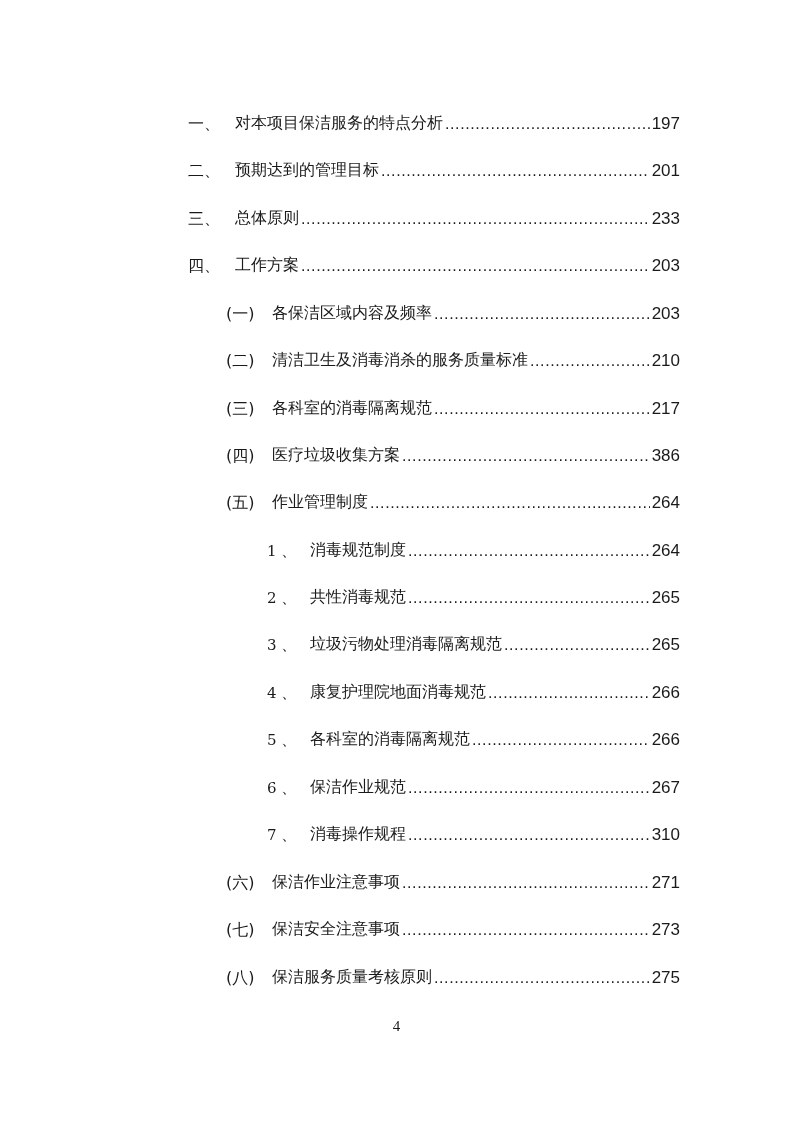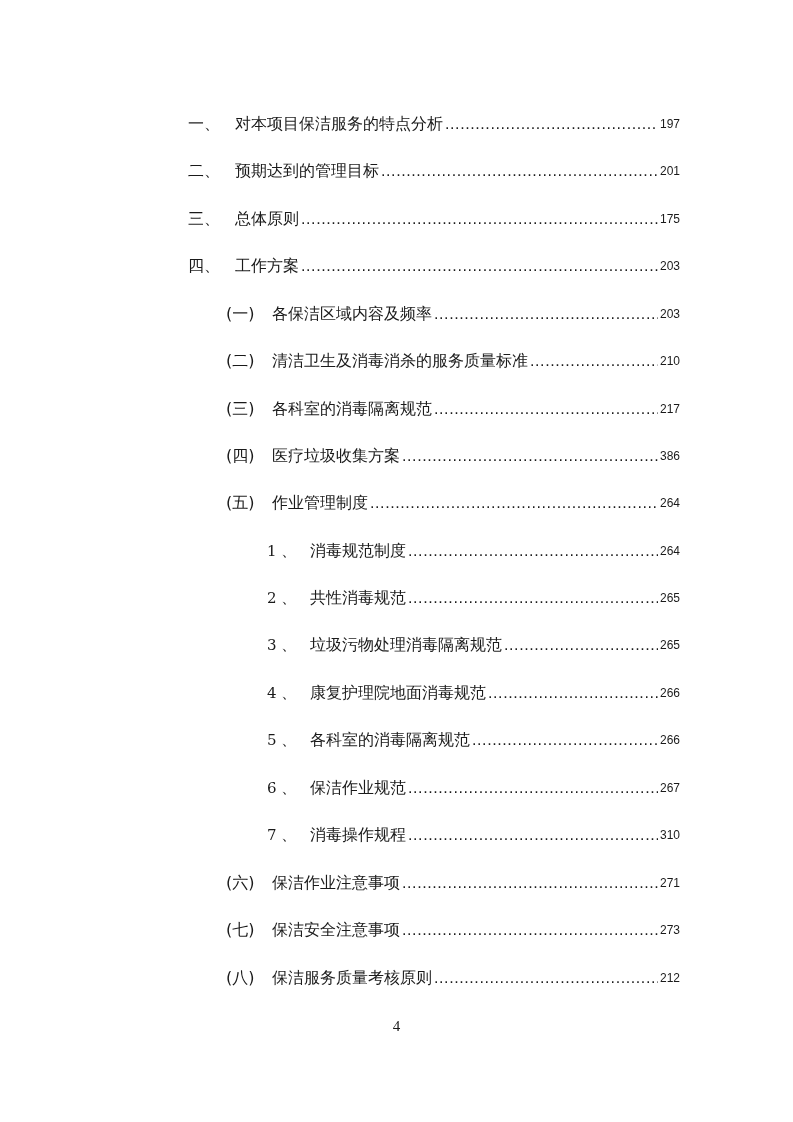--- a/index.html
+++ b/index.html
@@ -2,25 +2,25 @@
 <html><head>
 <meta charset="utf-8">
 <style>
   html, body { margin: 0; padding: 0; background: #ffffff; }
   body { width: 793px; height: 1122px; position: relative; overflow: hidden;
          font-family: "DejaVu Sans", "Liberation Sans", sans-serif; color: #1a1a1a; }
   .toc { position: absolute; left: 0; top: 0; width: 793px; }
   .toc-entry { position: absolute; height: 24px; display: flex; align-items: flex-end;
                font-size: 16px; line-height: 20px; white-space: nowrap; }
   .toc-num { display: inline-block; flex: 0 0 auto; }
-  .toc-title { flex: 0 0 auto; }
+  .toc-title { flex: 0 0 auto; font-family: Liberation Mono, monospace; }
   .toc-leader { flex: 1 1 auto; overflow: hidden; margin: 0 2px 0 2px; color: #1a1a1a;
                 font-family: "Liberation Sans", sans-serif; font-size: 16px; letter-spacing: 0.6px; }
   .toc-leader::before { content: "................................................................................................................................................................"; }
-  .toc-page { flex: 0 0 auto; font-family: "Liberation Sans", sans-serif; font-size: 12px; }
+  .toc-page { flex: 0 0 auto; font-family: "Liberation Sans", sans-serif; font-size: 17px; }
   .lvl1 { left: 188px; width: 492px; }
   .lvl1 .toc-num { width: 47px; }
   .lvl2 { left: 226px; width: 454px; }
   .lvl2 .toc-num { width: 46px; }
   .lvl3 { left: 267px; width: 413px; }
   .lvl3 .toc-num { width: 43px; font-family: "DejaVu Serif", serif; font-size: 15px; }
   .page-number { position: absolute; left: 0; width: 793px; top: 1018px; text-align: center;
                  font-family: "Liberation Serif", serif; font-size: 15px; color: #1a1a1a; }
 </style>
 </head>
@@ -39,21 +39,21 @@
     <span class="toc-num">二、</span>
     <span class="toc-title">预期达到的管理目标</span>
     <span class="toc-leader"></span>
     <span class="toc-page">201</span>
   </div>
 
   <div class="toc-entry lvl1" style="top:205px">
     <span class="toc-num">三、</span>
     <span class="toc-title">总体原则</span>
     <span class="toc-leader"></span>
-    <span class="toc-page">175</span>
+    <span class="toc-page">233</span>
   </div>
 
   <div class="toc-entry lvl1" style="top:252px">
     <span class="toc-num">四、</span>
     <span class="toc-title">工作方案</span>
     <span class="toc-leader"></span>
     <span class="toc-page">203</span>
   </div>
 
   <div class="toc-entry lvl2" style="top:300px">
@@ -151,18 +151,18 @@
     <span class="toc-num">(七)</span>
     <span class="toc-title">保洁安全注意事项</span>
     <span class="toc-leader"></span>
     <span class="toc-page">273</span>
   </div>
 
   <div class="toc-entry lvl2" style="top:964px">
     <span class="toc-num">(八)</span>
     <span class="toc-title">保洁服务质量考核原则</span>
     <span class="toc-leader"></span>
-    <span class="toc-page">212</span>
+    <span class="toc-page">275</span>
   </div>
 
 </div>
 
 <div class="page-number">4</div>
 
 </body></html>

